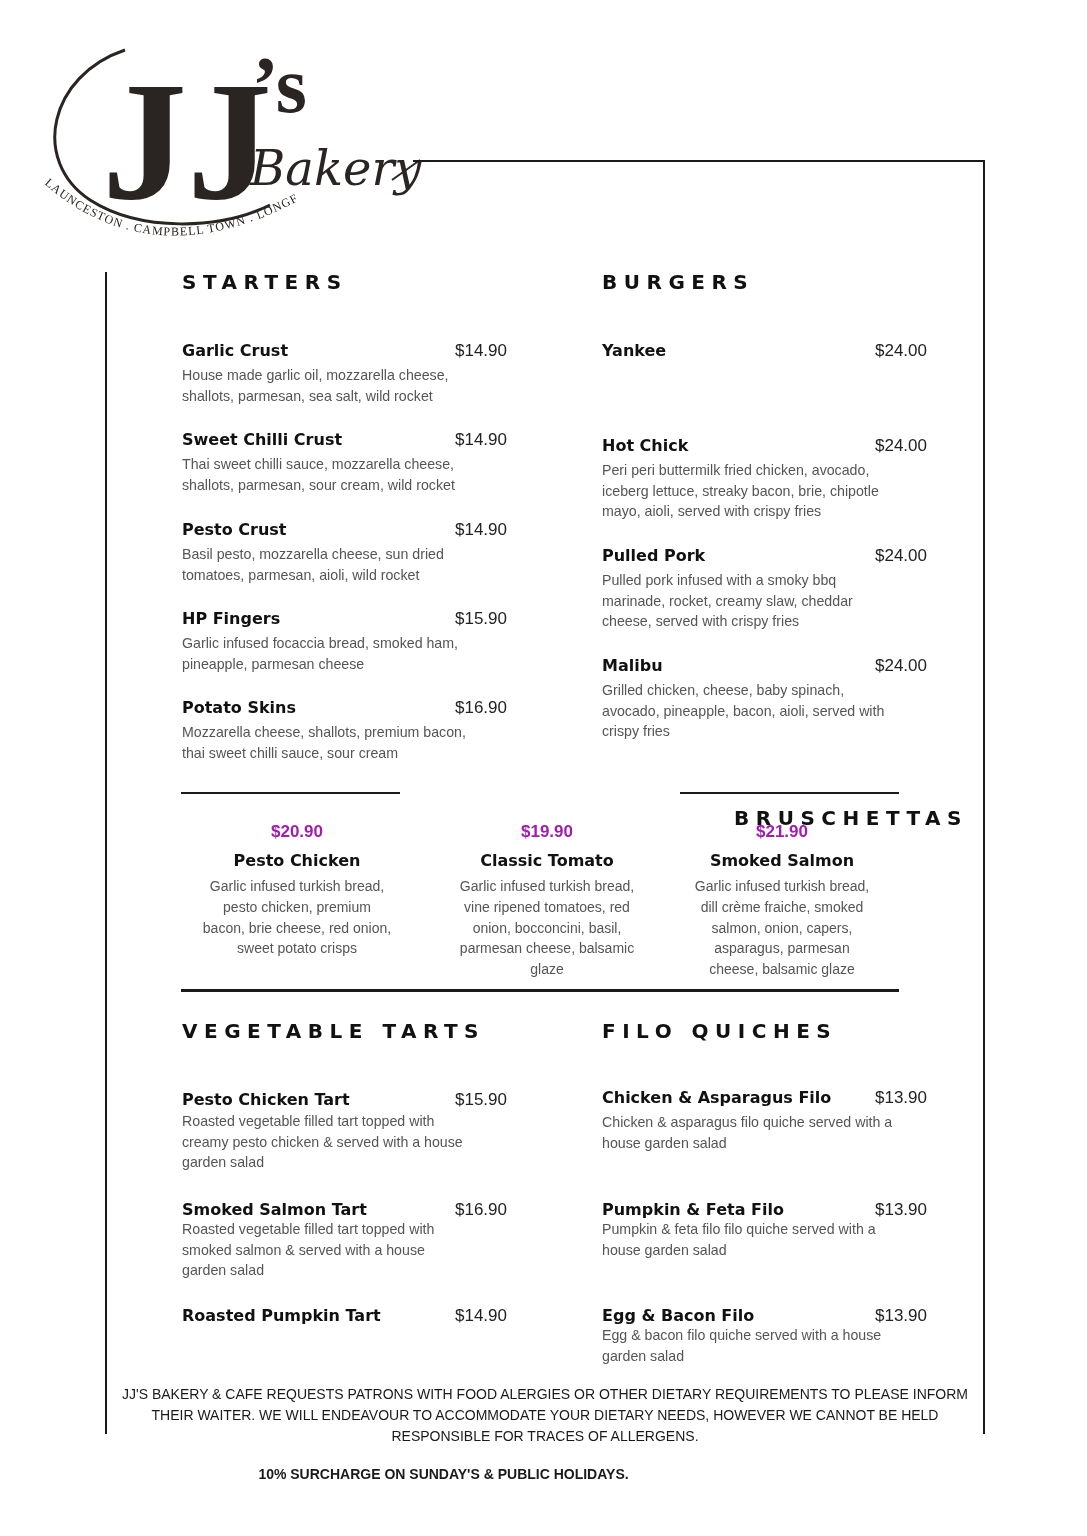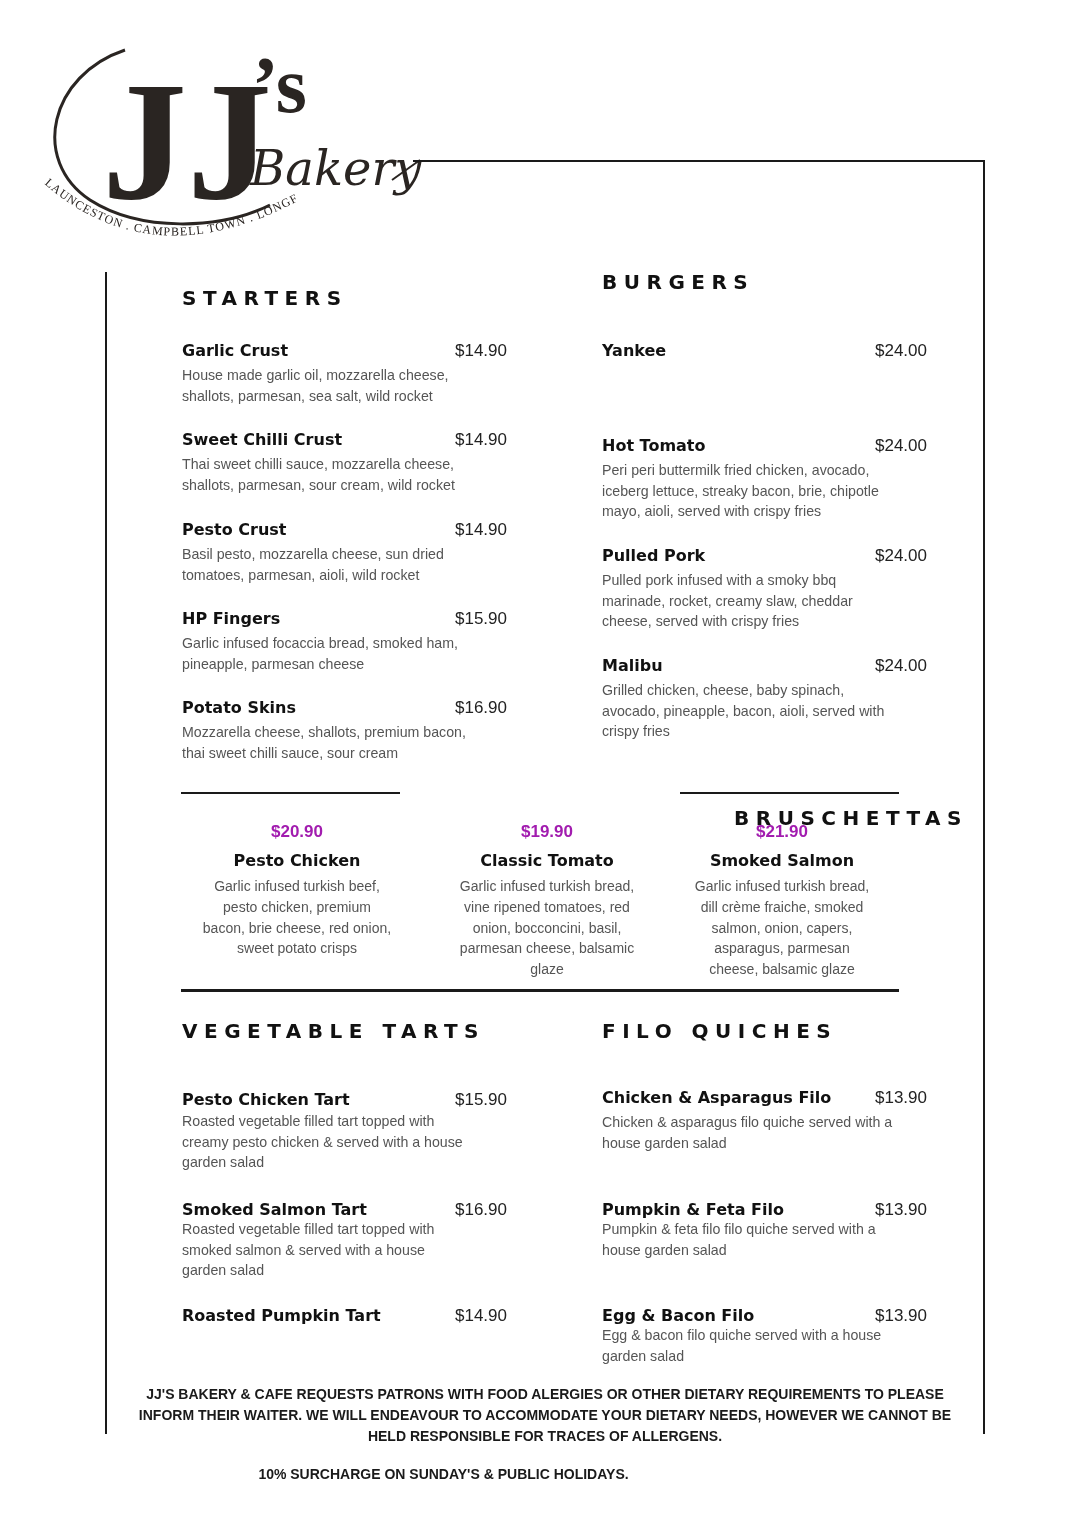--- a/index.html
+++ b/index.html
@@ -32,21 +32,21 @@
   .brus-title { position: absolute; left: 0; width: 968px; top: 783px; text-align: right; margin-top: 23px; }
   .brus-title span { font-family: "DejaVu Sans", sans-serif; font-weight: bold; font-size: 20px; letter-spacing: 6.5px; color: #111; margin-left: 8px; }
   .brus-col { position: absolute; top: 822px; width: 200px; text-align: center; }
   .brus-price { font-family: "Liberation Sans", sans-serif; font-size: 17px; color: #a21caf; font-weight: bold; }
   .brus-name { font-family: "DejaVu Sans", sans-serif; font-weight: bold; font-size: 16px; color: #111; margin-top: 9px; }
   .brus-desc { font-family: "Liberation Sans", sans-serif; font-size: 14px; line-height: 20.8px; color: #555; margin-top: 6px; }
   .brus-bottom { position: absolute; left: 181px; top: 989px; width: 718px; height: 3px; background: #1a1a1a; }
 
   .notice {
     position: absolute; left: 120px; width: 850px; top: 1384px; text-align: center;
-    font-family: "Liberation Sans", sans-serif; font-weight: bold; font-size: 14px; line-height: 21px; color: #1a1a1a;
+    font-family: "Liberation Sans", sans-serif; font-weight: normal; font-size: 14px; line-height: 21px; color: #1a1a1a;
   }
   .surcharge {
     position: absolute; left: 0; width: 887px; top: 1466px; text-align: center;
     font-family: "Liberation Sans", sans-serif; font-weight: bold; font-size: 14px; color: #1a1a1a;
   }
 </style>
 </head>
 <body>
 
 <div class="logo">
@@ -64,21 +64,21 @@
     <text font-family="Liberation Serif, serif" font-size="12" fill="#2a2522" letter-spacing="1">
       <textPath href="#arcPath" startOffset="2%">LAUNCESTON . CAMPBELL TOWN . LONGFORD</textPath>
     </text>
   </svg>
 </div>
 
 <div class="frame-top"></div>
 <div class="frame-right"></div>
 <div class="frame-left"></div>
 
-<div class="section-title" style="left:182px; top:286px;">STARTERS</div>
+<div class="section-title" style="left:182px; top:270px;">STARTERS</div>
 <div class="col" style="left:182px; top:0;">
   <div class="item" style="top:321px;">
     <div class="item-head">
         <span class="item-name">Garlic Crust</span>
         <span class="item-price">$14.90</span>
       </div>
     <div class="item-desc">House made garlic oil, mozzarella cheese, shallots, parmesan, sea salt, wild rocket</div>
   </div>
   <div class="item" style="top:410px;">
     <div class="item-head">
@@ -113,21 +113,21 @@
 <div class="section-title" style="left:602px; top:270px;">BURGERS</div>
 <div class="col" style="left:602px; top:0;">
   <div class="item" style="top:321px;">
     <div class="item-head">
         <span class="item-name">Yankee</span>
         <span class="item-price">$24.00</span>
       </div>
   </div>
   <div class="item" style="top:416px;">
     <div class="item-head">
-        <span class="item-name">Hot Tomato</span>
+        <span class="item-name">Hot Chick</span>
         <span class="item-price">$24.00</span>
       </div>
     <div class="item-desc">Peri peri buttermilk fried chicken, avocado, iceberg lettuce, streaky bacon, brie, chipotle mayo, aioli, served with crispy fries</div>
   </div>
   <div class="item" style="top:526px;">
     <div class="item-head">
         <span class="item-name">Pulled Pork</span>
         <span class="item-price">$24.00</span>
       </div>
     <div class="item-desc">Pulled pork infused with a smoky bbq marinade, rocket, creamy slaw, cheddar cheese, served with crispy fries</div>
@@ -141,21 +141,21 @@
   </div>
 </div>
 
 <div class="brus-line" style="left:181px; top:792px; width:219px;"></div>
 <div class="brus-line" style="left:680px; top:792px; width:219px;"></div>
 <div class="brus-title"><span>BRUSCHETTAS</span></div>
 
 <div class="brus-col" style="left:197px;">
   <div class="brus-price">$20.90</div>
   <div class="brus-name">Pesto Chicken</div>
-  <div class="brus-desc" style="padding:0 4px;">Garlic infused turkish beef, pesto chicken, premium bacon, brie cheese, red onion, sweet potato crisps</div>
+  <div class="brus-desc" style="padding:0 4px;">Garlic infused turkish bread, pesto chicken, premium bacon, brie cheese, red onion, sweet potato crisps</div>
 </div>
 <div class="brus-col" style="left:447px;">
   <div class="brus-price">$19.90</div>
   <div class="brus-name">Classic Tomato</div>
   <div class="brus-desc" style="padding:0 10px;">Garlic infused turkish bread, vine ripened tomatoes, red onion, bocconcini, basil, parmesan cheese, balsamic glaze</div>
 </div>
 <div class="brus-col" style="left:682px;">
   <div class="brus-price">$21.90</div>
   <div class="brus-name">Smoked Salmon</div>
   <div class="brus-desc" style="padding:0 8px;">Garlic infused turkish bread, dill crème fraiche, smoked salmon, onion, capers, asparagus, parmesan cheese, balsamic glaze</div>

